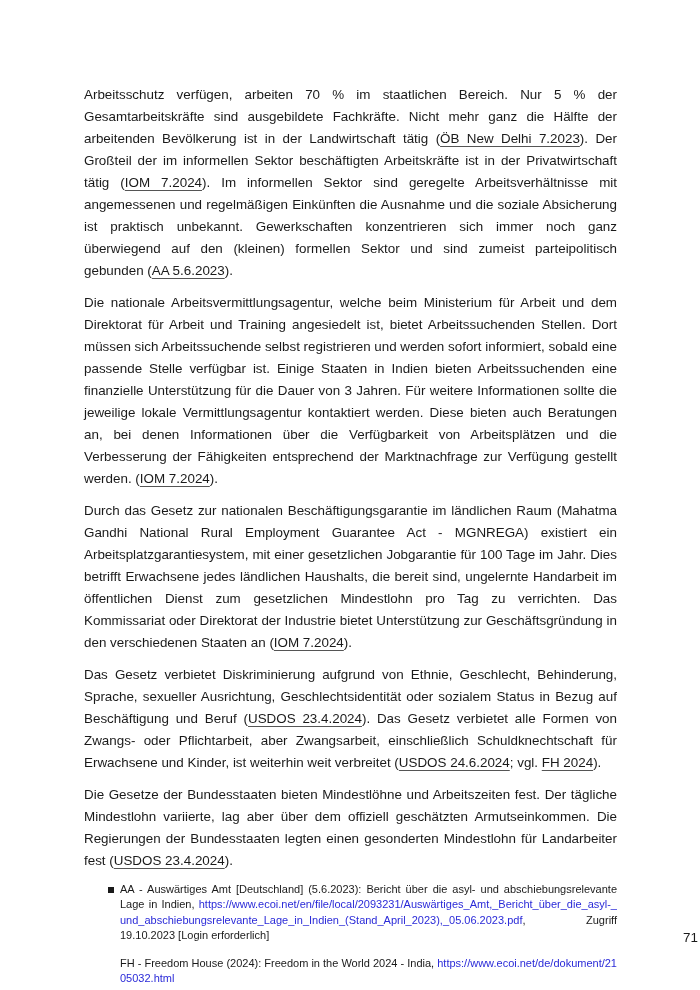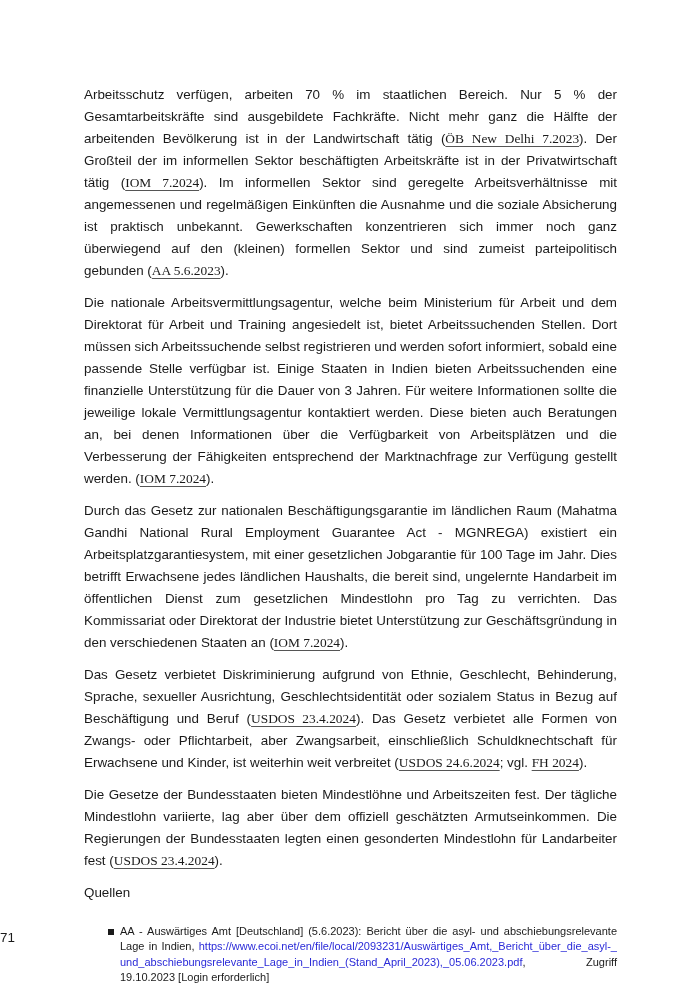--- a/index.html
+++ b/index.html
@@ -1,40 +1,39 @@
 <!DOCTYPE html>
 <html><head>
 <meta charset="utf-8">
 <style>
   html, body { margin: 0; padding: 0; background: #ffffff; }
   body { width: 700px; height: 990px; position: relative; overflow: hidden;
          font-family: "Liberation Sans", sans-serif; color: #1a1a1a; }
   .page { position: absolute; left: 84px; top: 84px; width: 533px; }
   p.body { margin: 0 0 10px 0; font-size: 13.4px; line-height: 22px; text-align: justify;
            hyphens: manual; }
-  .cite { text-decoration: underline; text-decoration-color: #555; text-underline-offset: 3px; font-family: Liberation Serif, serif; }
+  .cite { text-decoration: underline; text-decoration-color: #555; text-underline-offset: 3px; }
   .quellen { margin: 0 0 20px 0; font-size: 13.4px; line-height: 22px; }
   ul.sources { list-style: none; margin: 0; padding: 0 0 0 24px; }
   ul.sources li { position: relative; font-size: 11px; line-height: 15.4px; text-align: justify;
                   padding-left: 12px; margin-bottom: 12px; }
   ul.sources li .bullet { position: absolute; left: 0; top: 4.5px; width: 6px; height: 6px; background: #1a1a1a; }
   a.url { color: #2a2ad8; text-decoration: none; word-break: break-all; }
-  .page-number { position: absolute; top: 930px; left: 0; width: 698px; text-align: left;
+  .page-number { position: absolute; top: 930px; left: 0; width: 698px; text-align: right;
                  font-size: 13.4px; }
 </style>
 </head>
 <body>
 
 <div class="page">
   <div id="paragraphs">
       <p class="body"><span>Arbeitsschutz verfügen, arbeiten 70 % im staatlichen Bereich. Nur 5 % der Gesamtarbeitskräfte sind ausgebildete Fachkräfte. Nicht mehr ganz die Hälfte der arbeitenden Bevölkerung ist in der Landwirtschaft tätig (</span><span class="cite">ÖB New Delhi 7.2023</span><span>). Der Großteil der im informellen Sektor beschäftigten Arbeitskräfte ist in der Privatwirtschaft tätig (</span><span class="cite">IOM 7.2024</span><span>). Im informellen Sektor sind geregelte Arbeitsverhältnisse mit angemessenen und regelmäßigen Einkünften die Ausnahme und die soziale Absicherung ist praktisch unbekannt. Gewerkschaften konzentrieren sich immer noch ganz überwiegend auf den (kleinen) formellen Sektor und sind zumeist parteipolitisch gebunden (</span><span class="cite">AA 5.6.2023</span><span>).</span></p>
       <p class="body"><span>Die nationale Arbeitsvermittlungsagentur, welche beim Ministerium für Arbeit und dem Direkto­rat für Arbeit und Training angesiedelt ist, bietet Arbeitssuchenden Stellen. Dort müssen sich Arbeitssuchende selbst registrieren und werden sofort informiert, sobald eine passende Stelle verfügbar ist. Einige Staaten in Indien bieten Arbeitssuchenden eine finanzielle Unterstützung für die Dauer von 3 Jahren. Für weitere Informationen sollte die jeweilige lokale Vermittlungs­agentur kontaktiert werden. Diese bieten auch Beratungen an, bei denen Informationen über die Verfügbarkeit von Arbeitsplätzen und die Verbesserung der Fähigkeiten entsprechend der Marktnachfrage zur Verfügung gestellt werden. (</span><span class="cite">IOM 7.2024</span><span>).</span></p>
       <p class="body"><span>Durch das Gesetz zur nationalen Beschäftigungsgarantie im ländlichen Raum (Mahatma Gandhi National Rural Employment Guarantee Act - MGNREGA) existiert ein Arbeitsplatzgarantiesys­tem, mit einer gesetzlichen Jobgarantie für 100 Tage im Jahr. Dies betrifft Erwachsene jedes ländlichen Haushalts, die bereit sind, ungelernte Handarbeit im öffentlichen Dienst zum gesetz­lichen Mindestlohn pro Tag zu verrichten. Das Kommissariat oder Direktorat der Industrie bietet Unterstützung zur Geschäftsgründung in den verschiedenen Staaten an (</span><span class="cite">IOM 7.2024</span><span>).</span></p>
       <p class="body"><span>Das Gesetz verbietet Diskriminierung aufgrund von Ethnie, Geschlecht, Behinderung, Sprache, sexueller Ausrichtung, Geschlechtsidentität oder sozialem Status in Bezug auf Beschäftigung und Beruf (</span><span class="cite">USDOS 23.4.2024</span><span>). Das Gesetz verbietet alle Formen von Zwangs- oder Pflichtarbeit, aber Zwangsarbeit, einschließlich Schuldknechtschaft für Erwachsene und Kinder, ist weiterhin weit verbreitet (</span><span class="cite">USDOS 24.6.2024</span><span>; vgl. </span><span class="cite">FH 2024</span><span>).</span></p>
       <p class="body"><span>Die Gesetze der Bundesstaaten bieten Mindestlöhne und Arbeitszeiten fest. Der tägliche Min­destlohn variierte, lag aber über dem offiziell geschätzten Armutseinkommen. Die Regierun­gen der Bundesstaaten legten einen gesonderten Mindestlohn für Landarbeiter fest (</span><span class="cite">USDOS 23.4.2024</span><span>).</span></p>
     </div>
-  <div class="quellen">Quellen</div>
   <ul class="sources" id="sources">
       <li><span class="bullet"></span><span>AA - Auswärtiges Amt [Deutschland] (5.6.2023): Bericht über die asyl- und abschiebungsrelevante Lage in Indien, </span><a class="url" style="color: rgb(42, 42, 216);">https://www.ecoi.net/en/file/local/2093231/Auswärtiges_Amt,_Bericht_über_die_asyl-_und_abschiebungsrelevante_Lage_in_Indien_(Stand_April_2023),_05.06.2023.pdf</a><span>, Zugriff 19.10.2023 [Login erforderlich]</span></li>
       <li><span>FH - Freedom House (2024): Freedom in the World 2024 - India, </span><a class="url" style="color: rgb(42, 42, 216);">https://www.ecoi.net/de/dokument/2105032.html</a></li>
     </ul>
 </div>
 <div class="page-number">71</div>
 
 </body></html>

